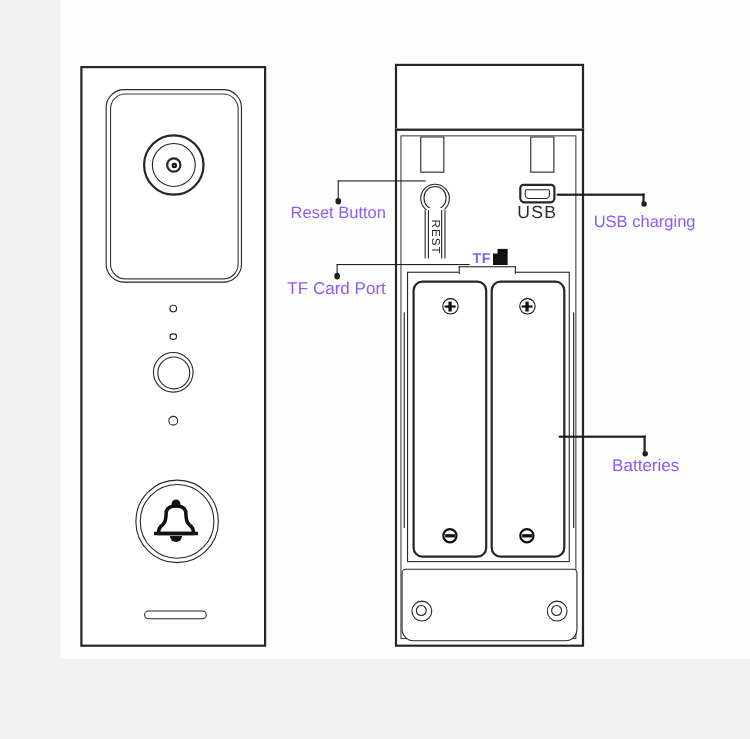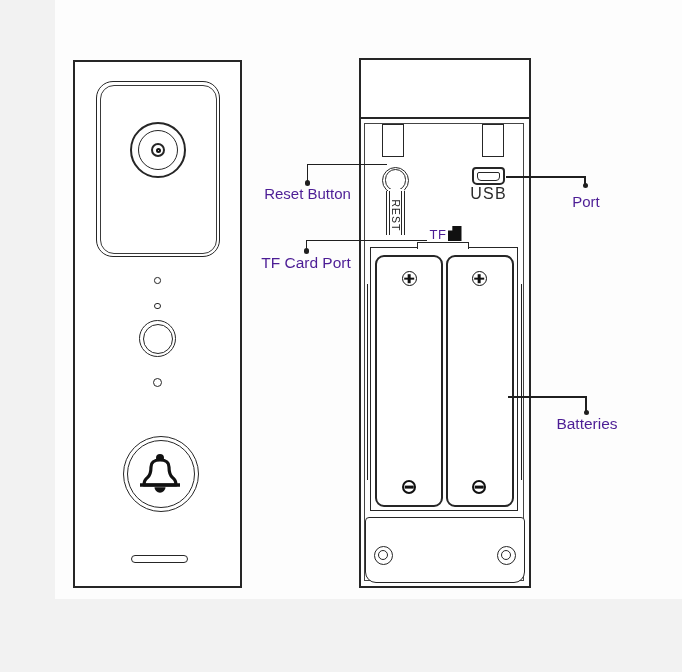--- a/index.html
+++ b/index.html
@@ -8,21 +8,21 @@
     background:#f2f2f2;
     font-family:"Liberation Sans", sans-serif;
     color:#1a1a1a;
   }
   .photo{position:absolute;left:55px;top:0;width:627px;height:599px;background:#fdfdfd;}
   .abs{position:absolute;box-sizing:border-box;}
   .ln{position:absolute;background:#1f1f1f;}
   .dot{position:absolute;width:5.5px;height:5.5px;border-radius:50%;background:#1f1f1f;}
   .circ{position:absolute;box-sizing:border-box;border-radius:50%;border:1.5px solid #262626;background:transparent;}
   .rect{position:absolute;box-sizing:border-box;border:1.5px solid #262626;background:#fff;}
-  .lbl{position:absolute;font-size:15px;line-height:16px;text-align:center;color:#4c1d95;}
+  .lbl{position:absolute;font-size:15px;line-height:16px;text-align:center;color:#8b5cf6;}
   
   .mark{position:absolute;box-sizing:border-box;border-radius:50%;border:1.6px solid #111;background:#fff;}
   .mark .h{position:absolute;left:50%;top:50%;transform:translate(-50%,-50%);background:#111;}
   .mark .v{position:absolute;left:50%;top:50%;transform:translate(-50%,-50%);background:#111;}
   .stem{position:absolute;box-sizing:border-box;border-left:1.3px solid #262626;border-right:1.3px solid #262626;background:#fff;}
   .vtext{
     position:absolute;font-size:10.5px;letter-spacing:1px;color:#222;font-weight:500;
     white-space:nowrap;transform:rotate(90deg);transform-origin:center center;
   }
 </style>
@@ -78,21 +78,21 @@
   <div class="circ" style="left:384.8px;top:169.3px;width:21.5px;height:21.5px;border-width:1.2px;"></div>
   <div class="abs" style="left:387.5px;top:189px;width:16px;height:9px;background:#fff;"></div>
   <div class="stem" style="left:385.6px;top:191px;width:4px;height:44px;"></div>
   <div class="stem" style="left:400.8px;top:191px;width:4px;height:44px;"></div>
   <div class="vtext" style="left:381px;top:208px;width:29px;text-align:center;">REST</div>
 
   <div class="rect" style="left:472px;top:167px;width:33px;height:18px;border-width:2px;border-radius:4px 4px 5px 5px;"></div>
   <div class="rect" style="left:477px;top:171.5px;width:23px;height:9px;border-width:1.5px;border-radius:2px 2px 4px 4px;"></div>
   <div class="lbl" style="left:466px;top:186px;width:45px;font-size:16px;letter-spacing:1.2px;color:#2b2b2b;">USB</div>
 
-  <div class="lbl" style="left:426px;top:227px;width:24px;font-size:13px;font-weight:normal;letter-spacing:0.5px;">TF</div>
+  <div class="lbl" style="left:426px;top:227px;width:24px;font-size:13px;font-weight:bold;letter-spacing:0.5px;">TF</div>
   <div class="abs" style="left:448px;top:226px;width:13.5px;height:15px;background:#111;
               clip-path:polygon(32% 0,100% 0,100% 100%,0 100%,0 30%,32% 30%);"></div>
 
   <div class="rect" style="left:370px;top:247px;width:148px;height:264px;border-width:1.6px;"></div>
   <div class="rect" style="left:417px;top:242px;width:52px;height:7px;border-width:1.5px;border-bottom:none;"></div>
 
   <div class="ln" style="left:367.2px;top:284px;width:1.3px;height:196px;"></div>
   <div class="ln" style="left:520.5px;top:284px;width:1.3px;height:196px;"></div>
 
   <div class="rect" style="left:375px;top:255px;width:68px;height:252px;border-width:2px;border-radius:9px;"></div>
@@ -130,20 +130,20 @@
 
   <div class="ln" style="left:305.5px;top:239.5px;width:121px;height:1.6px;"></div>
   <div class="ln" style="left:305.5px;top:239.5px;width:1.6px;height:11px;"></div>
   <div class="dot" style="left:303.6px;top:248px;"></div>
   <div class="lbl" style="left:240px;top:255px;width:132px;font-size:15.5px;">TF Card Port</div>
 
   <div class="ln" style="left:506px;top:176px;width:80px;height:1.6px;"></div>
   <div class="ln" style="left:584.4px;top:176px;width:1.6px;height:9px;"></div>
   <div class="dot" style="left:582.5px;top:182.5px;"></div>
   <div class="lbl" style="left:527px;top:194px;width:118px;">
-    <div>Port</div>
+    <div>USB charging</div>
   </div>
 
   <div class="ln" style="left:508px;top:396px;width:79px;height:1.6px;"></div>
   <div class="ln" style="left:585.4px;top:396px;width:1.6px;height:16px;"></div>
   <div class="dot" style="left:583.5px;top:409.5px;"></div>
   <div class="lbl" style="left:527px;top:416px;width:120px;font-size:15.5px;">Batteries</div>
 </div>
 
 </body></html>

